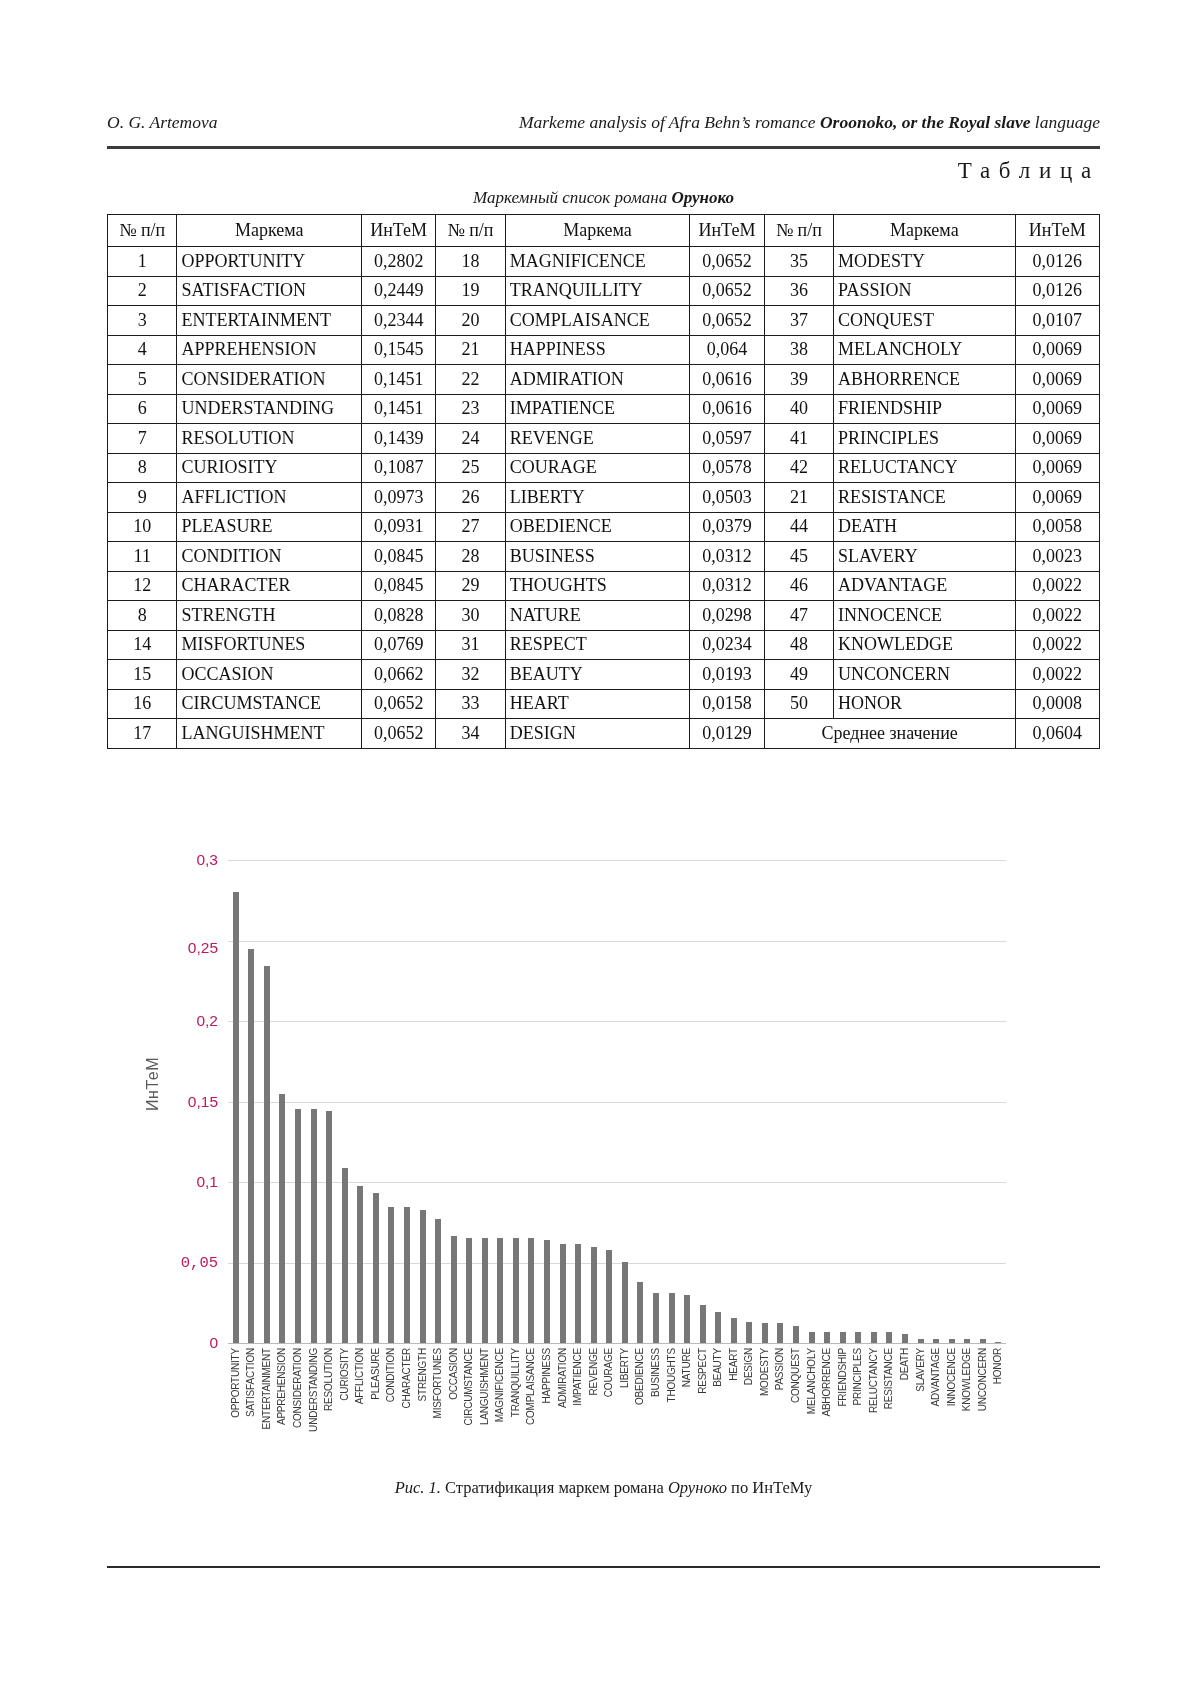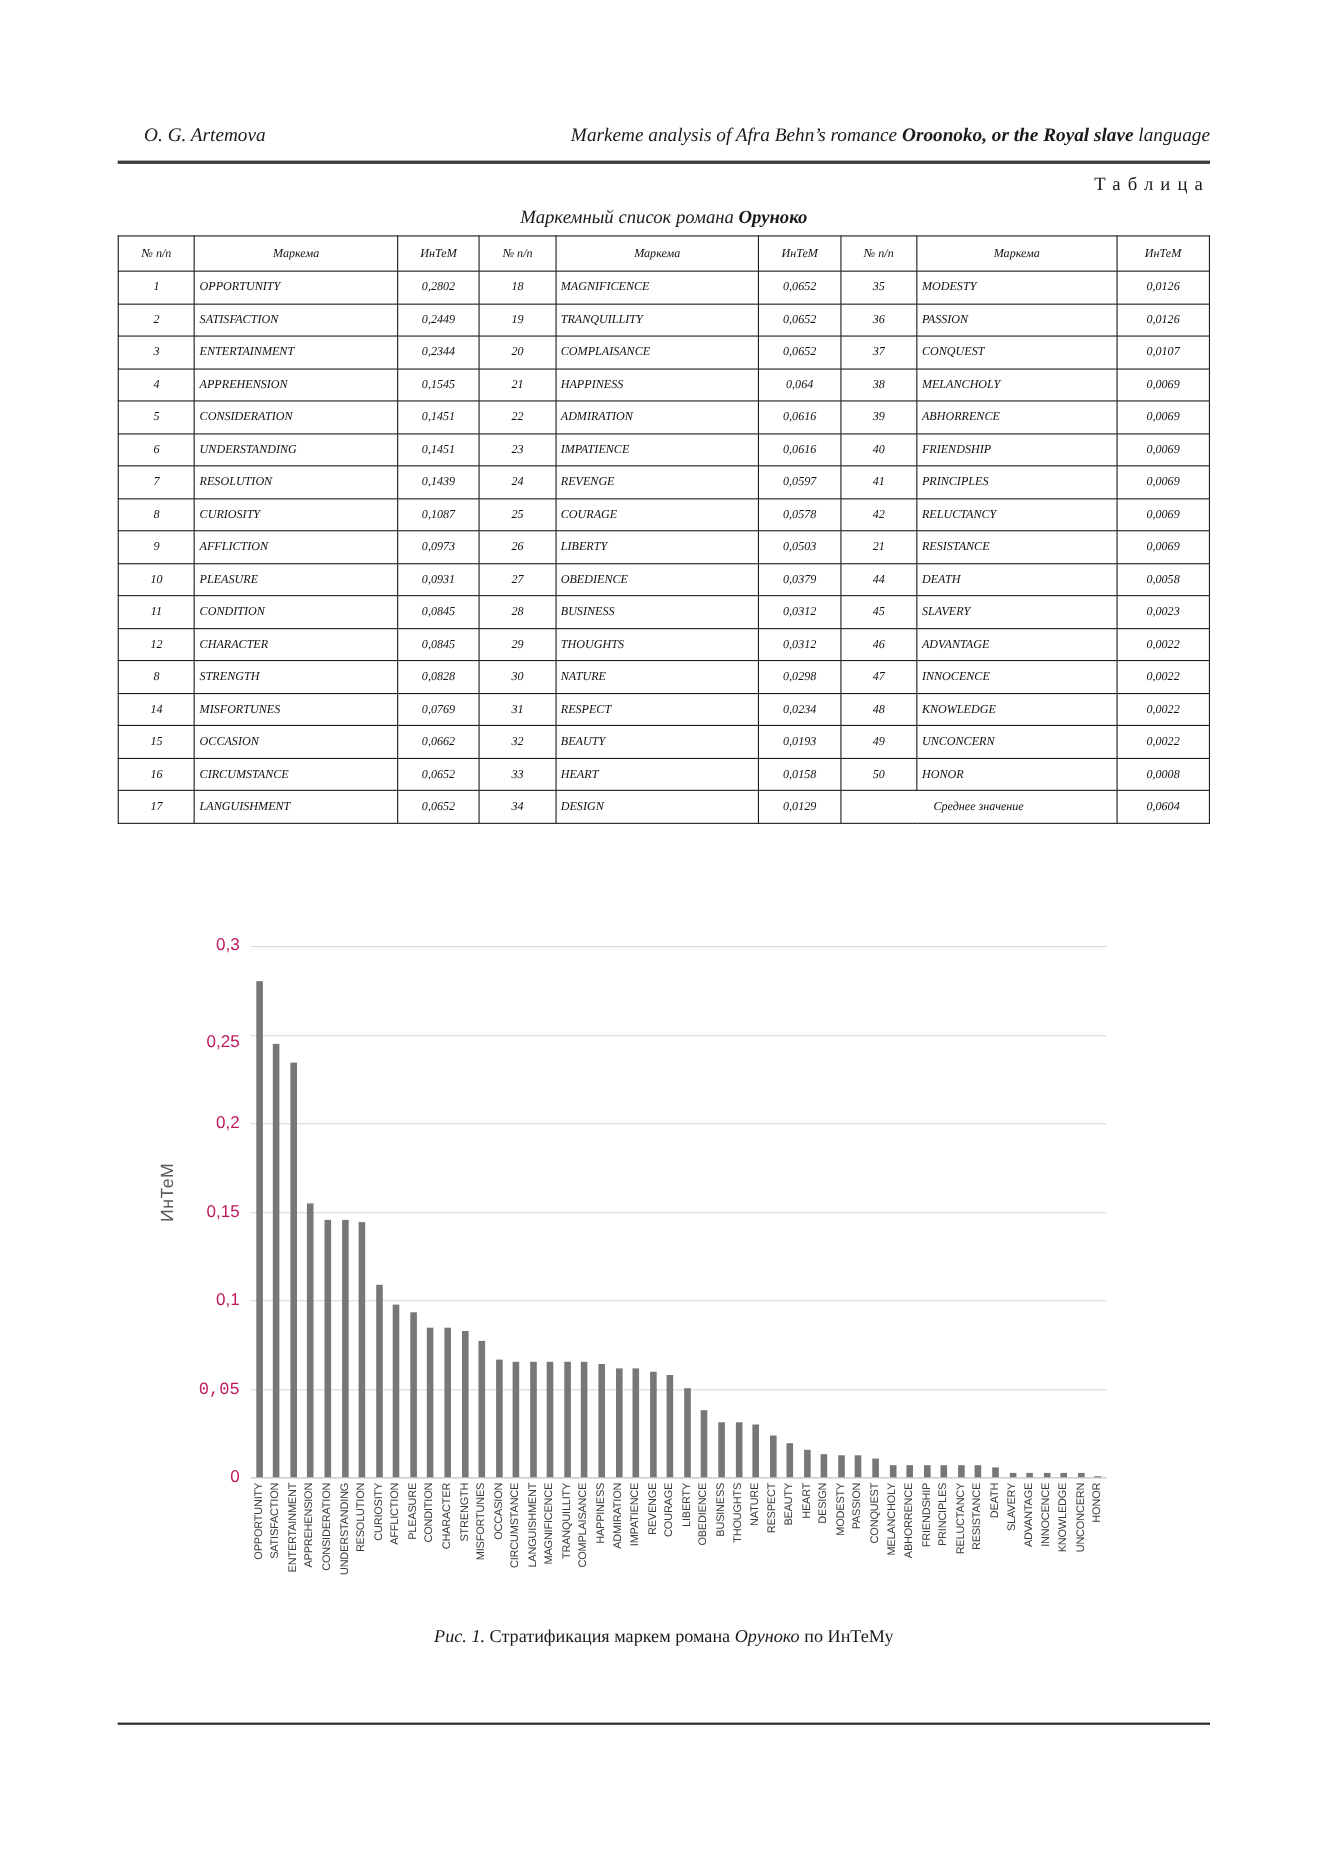--- a/index.html
+++ b/index.html
@@ -6,42 +6,42 @@
   html,body { background:#ffffff; }
   .page {
     position:relative; width:1200px; height:1697px; background:#ffffff;
     font-family:"Liberation Serif", serif; color:#111;
     overflow:hidden;
   }
   
   .running-head {
     position:absolute; left:107px; right:100px; top:112px;
     display:flex; justify-content:space-between; align-items:baseline;
-    font-style:italic; font-size:17.5px; color:#1a1a1a;margin-left:24px;
+    font-style:italic; font-size:17.5px; color:#1a1a1a;
   }
   .running-head .bold { font-weight:bold; }
   .head-rule {
     position:absolute; left:107px; right:100px; top:146px;
     border-top:3px solid #3c3c3c;
   }
   .table-label {
     position:absolute; right:100px; top:158px;
-    font-size:17px; letter-spacing:0.38em; color:#1a1a1a;margin-left:31px;
+    font-size:23px; letter-spacing:0.38em; color:#1a1a1a;margin-left:31px;
   }
   .table-caption {
     position:absolute; left:107px; right:100px; top:188px;
     text-align:center; font-style:italic; font-size:17px; color:#1a1a1a;
   }
   .table-caption .bold { font-weight:bold; }
 
   
   .tbl-wrap { position:absolute; left:107px; right:100px; top:214px; }
   table.markeme {
     width:100%; border-collapse:collapse; table-layout:fixed;
-    font-size:11px; color:#111;font-style:italic;
+    font-size:18px; color:#111;
   }
   table.markeme th, table.markeme td {
     border:1.7px solid #1c1c1c; height:29.5px; padding:0 4px;
     font-weight:normal; overflow:hidden; white-space:nowrap;
   }
   table.markeme th { text-align:center; height:32px; }
   td.c-num { text-align:center; }
   td.c-name { text-align:left; padding-left:7px; }
   td.c-val { text-align:center; }
   td.c-sum { text-align:center; }

